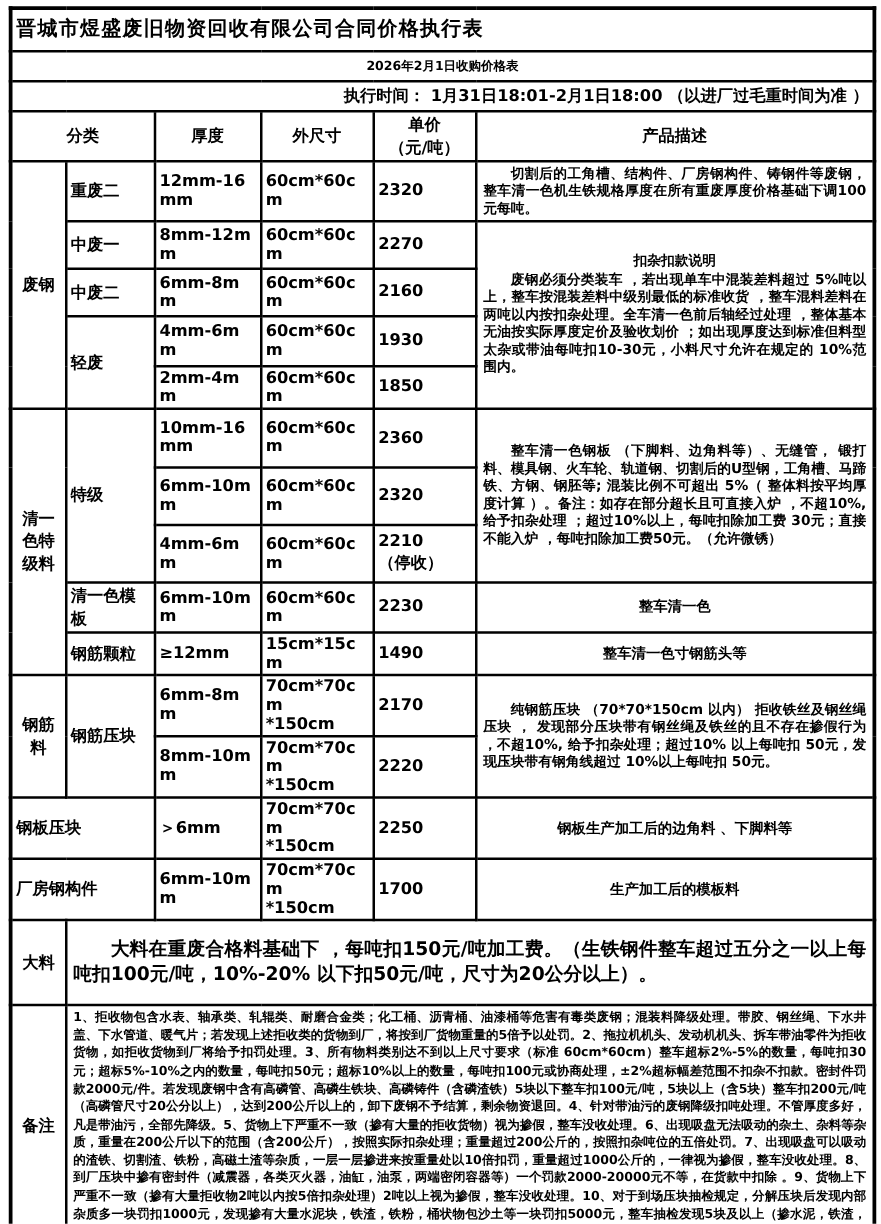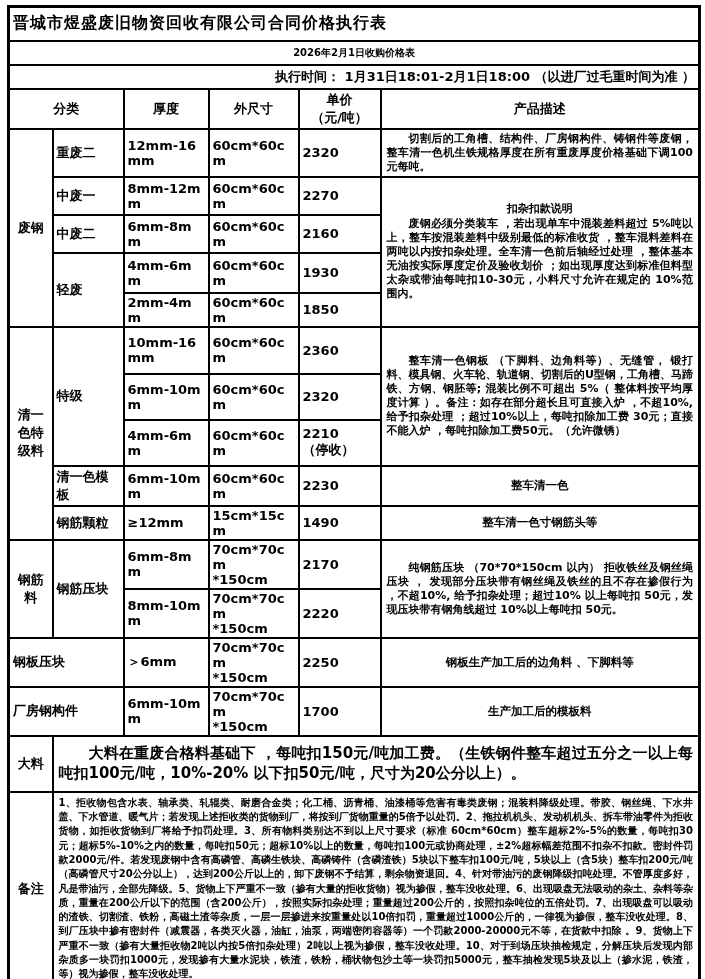--- a/index.html
+++ b/index.html
@@ -171,21 +171,21 @@
 
   <tr style="height:36px">
     <td colspan="2" class="c">厂房钢构件</td>
     <td class="c">6mm-10mm</td>
     <td class="c pre">70cm*70cm
 *150cm</td>
     <td class="c">1700</td>
     <td class="desc-c">生产加工后的模板料</td>
   </tr>
 
-  <tr style="height:56px">
+  <tr style="height:68px">
     <td class="grp">大料</td>
     <td colspan="5" class="big-note">
       <div class="ind">大料在重废合格料基础下 ，每吨扣150元/吨加工费。（生铁钢件整车超过五分之一以上每吨扣100元/吨，10%-20% 以下扣50元/吨，尺寸为20公分以上）。</div>
     </td>
   </tr>
 
   <tr style="height:170px">
     <td class="grp">备注</td>
     <td colspan="5" class="notes">1、拒收物包含水表、轴承类、轧辊类、耐磨合金类；化工桶、沥青桶、油漆桶等危害有毒类废钢；混装料降级处理。带胶、钢丝绳、下水井盖、下水管道、暖气片；若发现上述拒收类的货物到厂，将按到厂货物重量的5倍予以处罚。2、拖拉机机头、发动机机头、拆车带油零件为拒收货物，如拒收货物到厂将给予扣罚处理。3、所有物料类别达不到以上尺寸要求（标准 60cm*60cm）整车超标2%-5%的数量，每吨扣30元；超标5%-10%之内的数量，每吨扣50元；超标10%以上的数量，每吨扣100元或协商处理，±2%超标幅差范围不扣杂不扣款。密封件罚款2000元/件。若发现废钢中含有高磷管、高磷生铁块、高磷铸件（含磷渣铁）5块以下整车扣100元/吨，5块以上（含5块）整车扣200元/吨（高磷管尺寸20公分以上），达到200公斤以上的，卸下废钢不予结算，剩余物资退回。4、针对带油污的废钢降级扣吨处理。不管厚度多好，凡是带油污，全部先降级。5、货物上下严重不一致（掺有大量的拒收货物）视为掺假，整车没收处理。6、出现吸盘无法吸动的杂土、杂料等杂质，重量在200公斤以下的范围（含200公斤），按照实际扣杂处理；重量超过200公斤的，按照扣杂吨位的五倍处罚。7、出现吸盘可以吸动的渣铁、切割渣、铁粉，高磁土渣等杂质，一层一层掺进来按重量处以10倍扣罚，重量超过1000公斤的，一律视为掺假，整车没收处理。8、到厂压块中掺有密封件（减震器，各类灭火器，油缸，油泵，两端密闭容器等）一个罚款2000-20000元不等，在货款中扣除 。9、货物上下严重不一致（掺有大量拒收物2吨以内按5倍扣杂处理）2吨以上视为掺假，整车没收处理。10、对于到场压块抽检规定，分解压块后发现内部杂质多一块罚扣1000元，发现掺有大量水泥块，铁渣，铁粉，桶状物包沙土等一块罚扣5000元，整车抽检发现5块及以上（掺水泥，铁渣，等）视为掺假，整车没收处理。</td>
   </tr>

